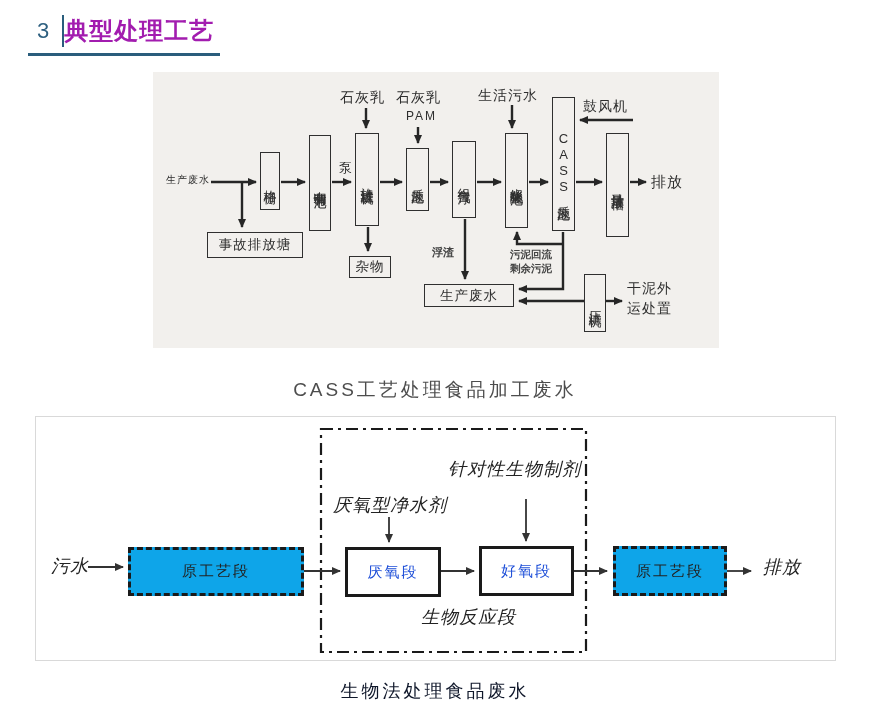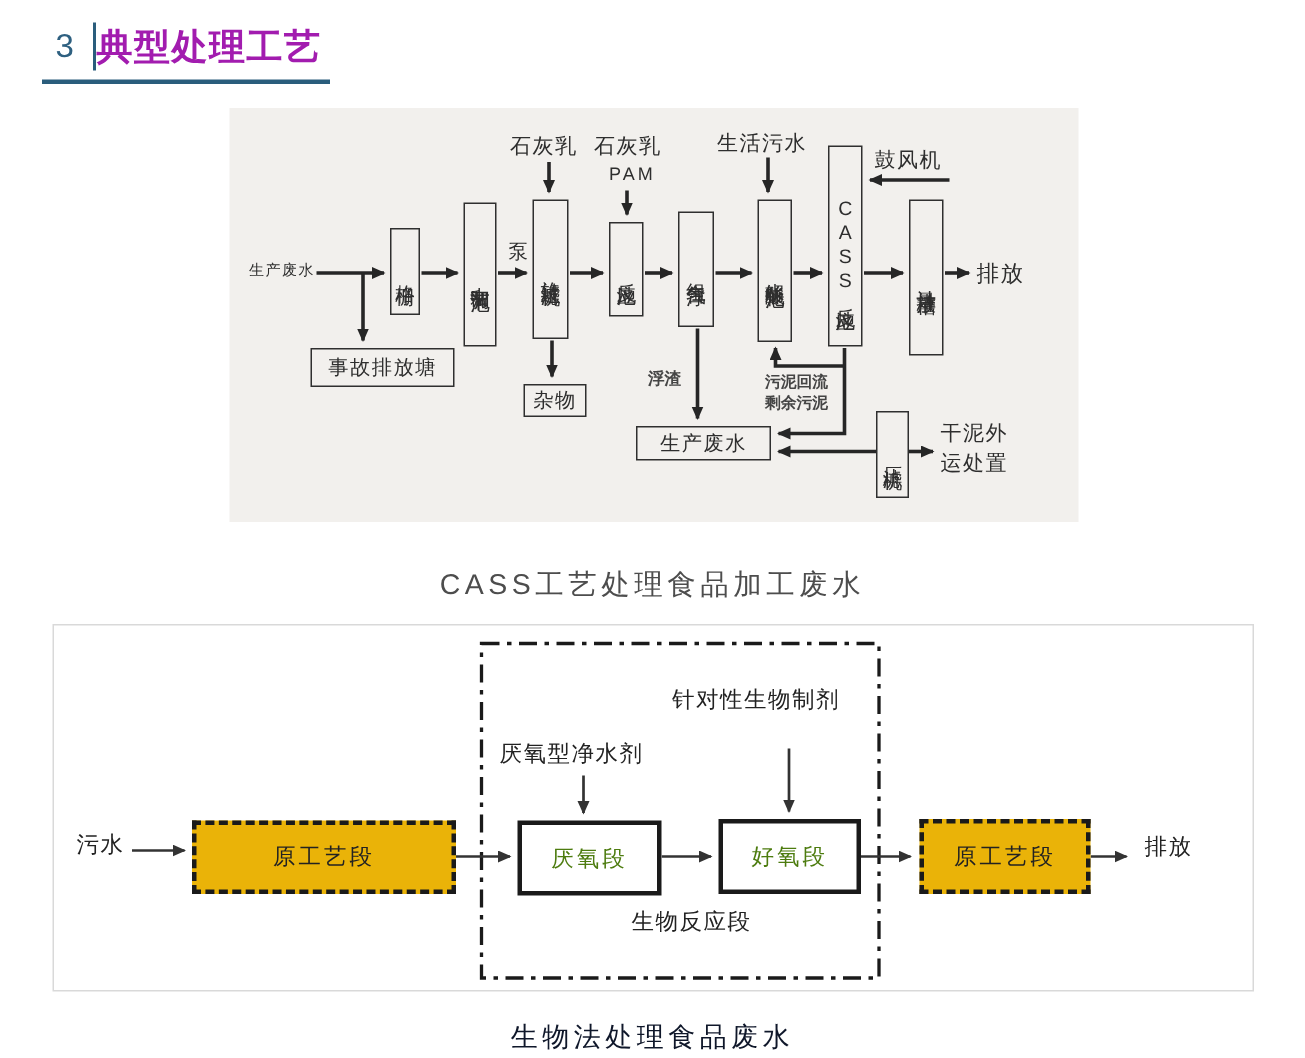--- a/index.html
+++ b/index.html
@@ -29,28 +29,28 @@
     display:flex;align-items:center;justify-content:center;
     font-size:13.5px;color:#2e2e2e;letter-spacing:1px;background:transparent;white-space:nowrap;
   }
   .dlabel{position:absolute;font-size:14px;color:#2e2e2e;white-space:nowrap;letter-spacing:1px;}
   .slabel{position:absolute;font-size:10.5px;font-weight:600;color:#454545;white-space:nowrap;}
   .twoline span{display:block;text-align:center;line-height:1.45;}
   
   .dashbox{
     position:absolute;box-sizing:border-box;border:3px dashed #1a1a1a;
     display:flex;align-items:center;justify-content:center;
-    font-size:15px;color:#222;letter-spacing:2px;background:#eab308;
+    font-size:15px;color:#222;letter-spacing:2px;background:#0ea5e9;
   }
   .solidbox{
     position:absolute;box-sizing:border-box;border:3px solid #1a1a1a;
     display:flex;align-items:center;justify-content:center;
-    font-size:15px;color:#4d7c0f;letter-spacing:2px;background:#fff;
+    font-size:15px;color:#1d4ed8;letter-spacing:2px;background:#fff;
   }
-  .d2label{position:absolute;font-size:15px;color:#222;white-space:nowrap;letter-spacing:1px;}
+  .d2label{position:absolute;font-size:18px;color:#222;white-space:nowrap;letter-spacing:1px;font-style:italic;}
   
   .caption{position:absolute;left:0;right:0;text-align:center;letter-spacing:3px;}
   .caption1{top:377px;font-size:19px;color:#4d4d4d;}
   .caption2{top:679px;font-size:18px;color:#0f172a;}
 </style>
 </head>
 <body>
 
 <div class="sec-header">
   <div class="sec-row">

